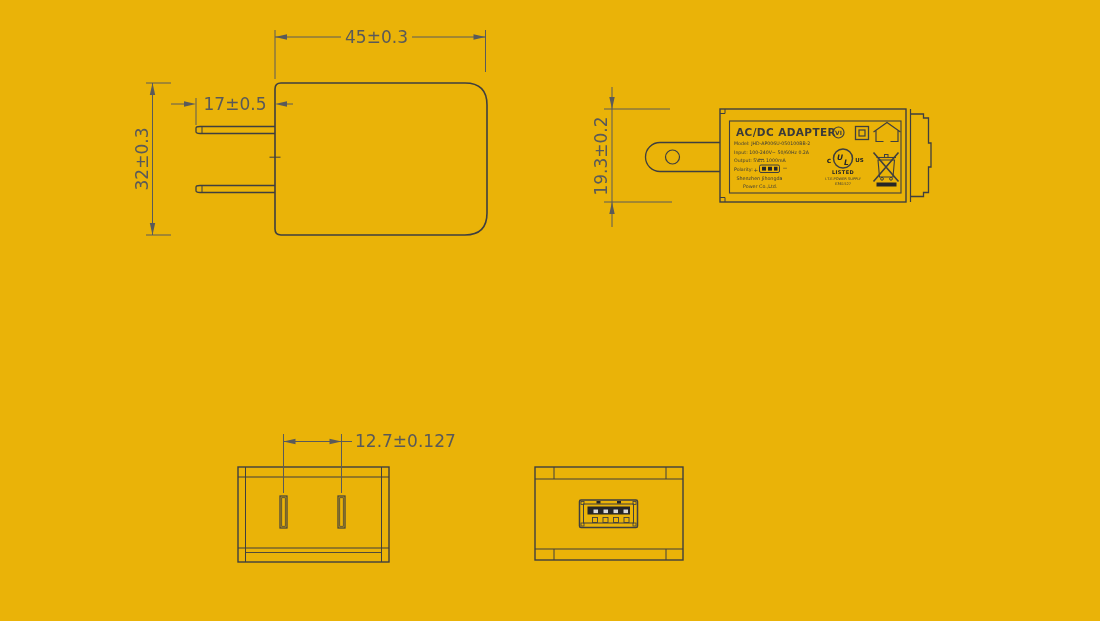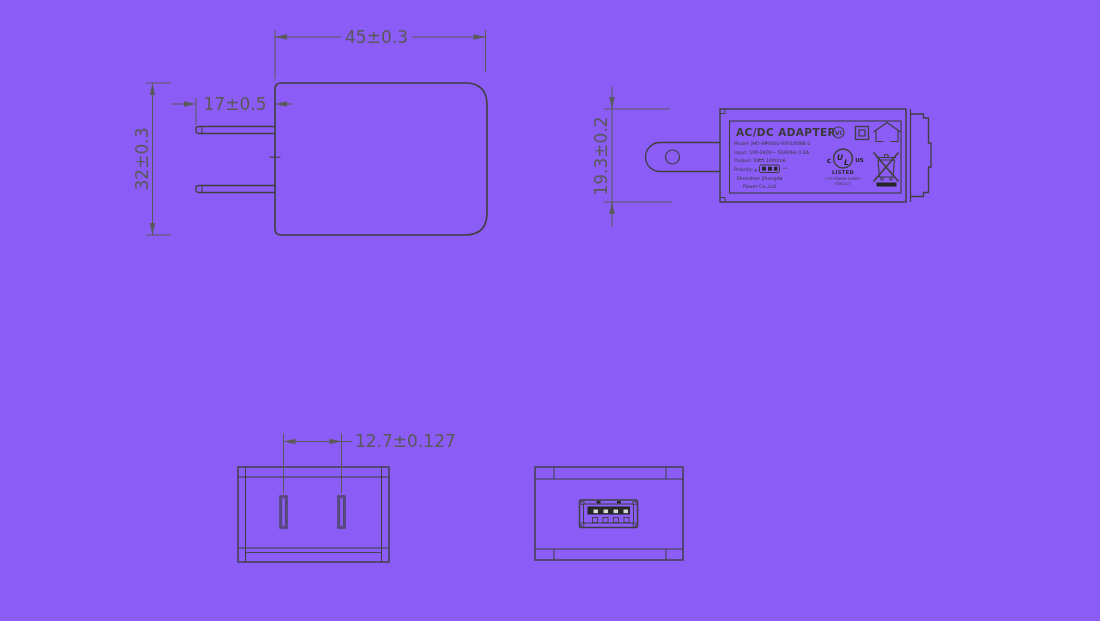--- a/index.html
+++ b/index.html
@@ -1,16 +1,16 @@
 <!DOCTYPE html>
 <html><head>
 <meta charset="utf-8">
 <style>
   html,body{margin:0;padding:0;background:#ffffff;}
-  .stage{position:relative;width:1100px;height:621px;background:#8b5cf6;overflow:hidden;
+  .stage{position:relative;width:1100px;height:621px;background:#eab308;overflow:hidden;
          font-family:"DejaVu Sans", sans-serif;}
   svg text{font-family:"DejaVu Sans", sans-serif;}
   .dimtxt{fill:#595959;font-size:17px;}
   .lbl-tiny{fill:#3a3a3a;}
   .outline{stroke:#3f3f3f;fill:none;}
   .dimline{stroke:#5a5a5a;fill:none;stroke-width:1;}
   .dimarrow{fill:#5a5a5a;stroke:none;}
 </style>
 </head>
 <body>

